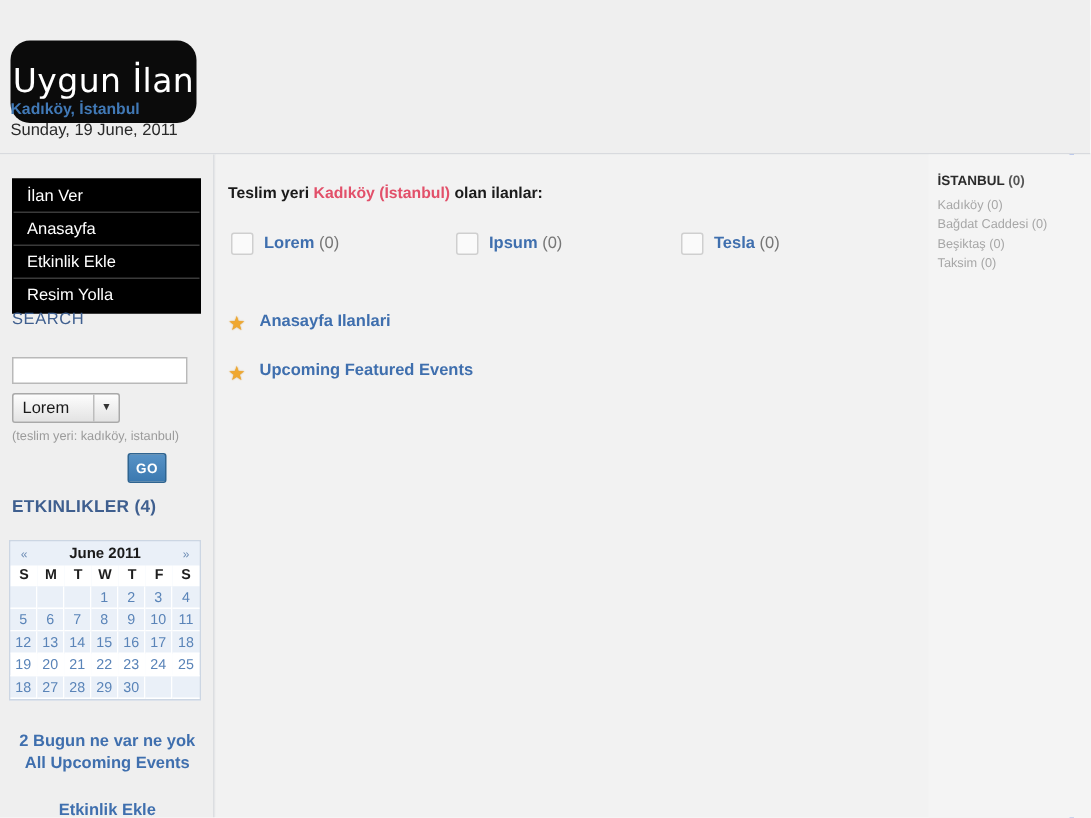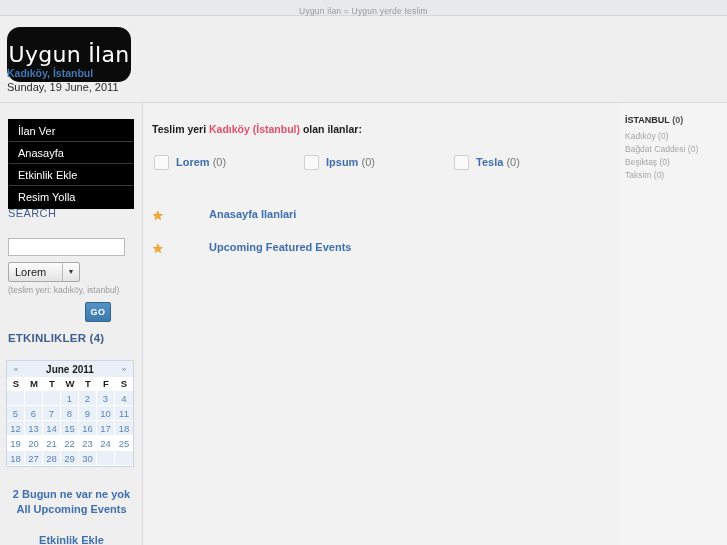--- a/index.html
+++ b/index.html
@@ -283,21 +283,20 @@
     color: #f0a830;
     text-shadow: 0 0 1px #c98512;
   }
   .feat-row .flbl {
     position: absolute; left: 21px; top: -1px;
     font-size: 11px;
     font-weight: bold;
     color: #3f6fae;
     white-space: nowrap;
     cursor: pointer;
-    margin-left: 36px;
   }
 
   
   #rc-title {
     position: absolute; left: 6px; top: 12px;
     font-size: 9px;
     font-weight: bold;
     color: #2b2b2b;
   }
   #rc-title .c { color: #555; }
@@ -307,23 +306,20 @@
     color: #a7a7a7;
     white-space: nowrap;
     cursor: pointer;
   }
 </style>
 </head>
 <body>
 
 <div id="page">
 
-  <div id="topbar">
-    <span class="tagline">Uygun ilan = Uygun yerde teslim</span>
-  </div>
 
   <div id="header">
     <div id="logo">Uygun İlan</div>
     <div id="place-line">Kadıköy, İstanbul</div>
     <div id="date-line">Sunday, 19 June, 2011</div>
   </div>
   <div id="header-rule"></div>
 
   <div id="cols">
 

